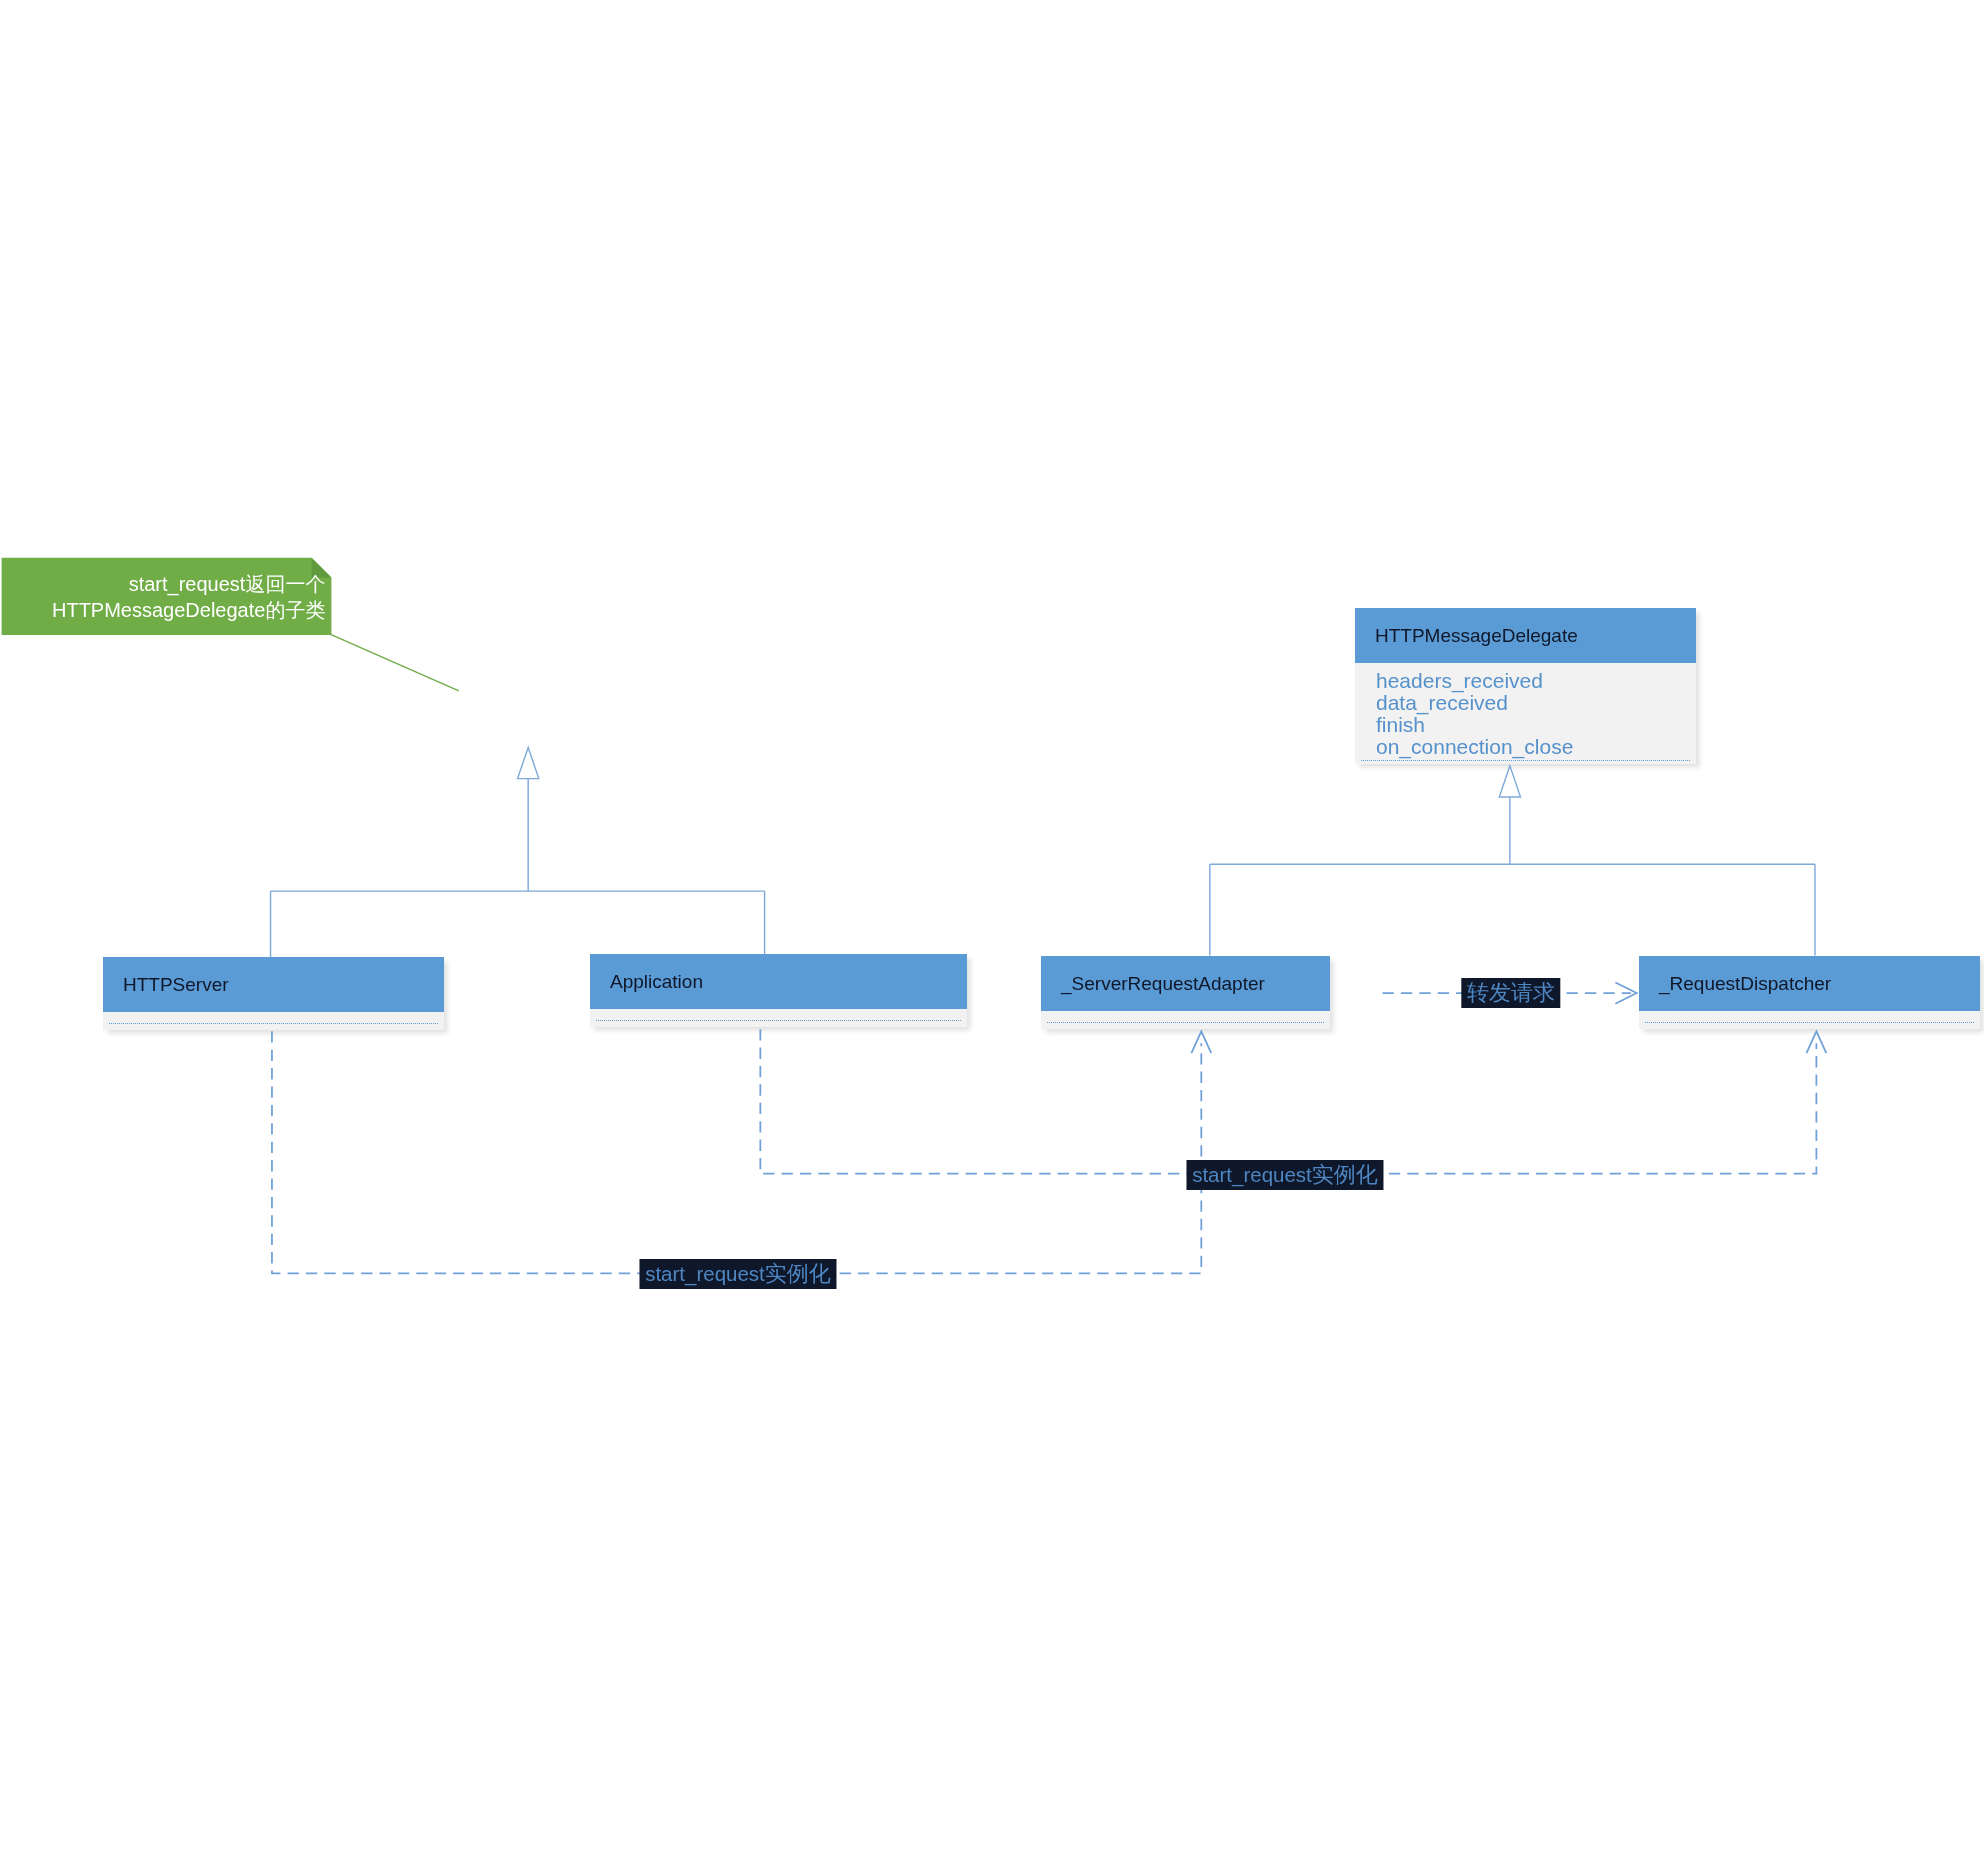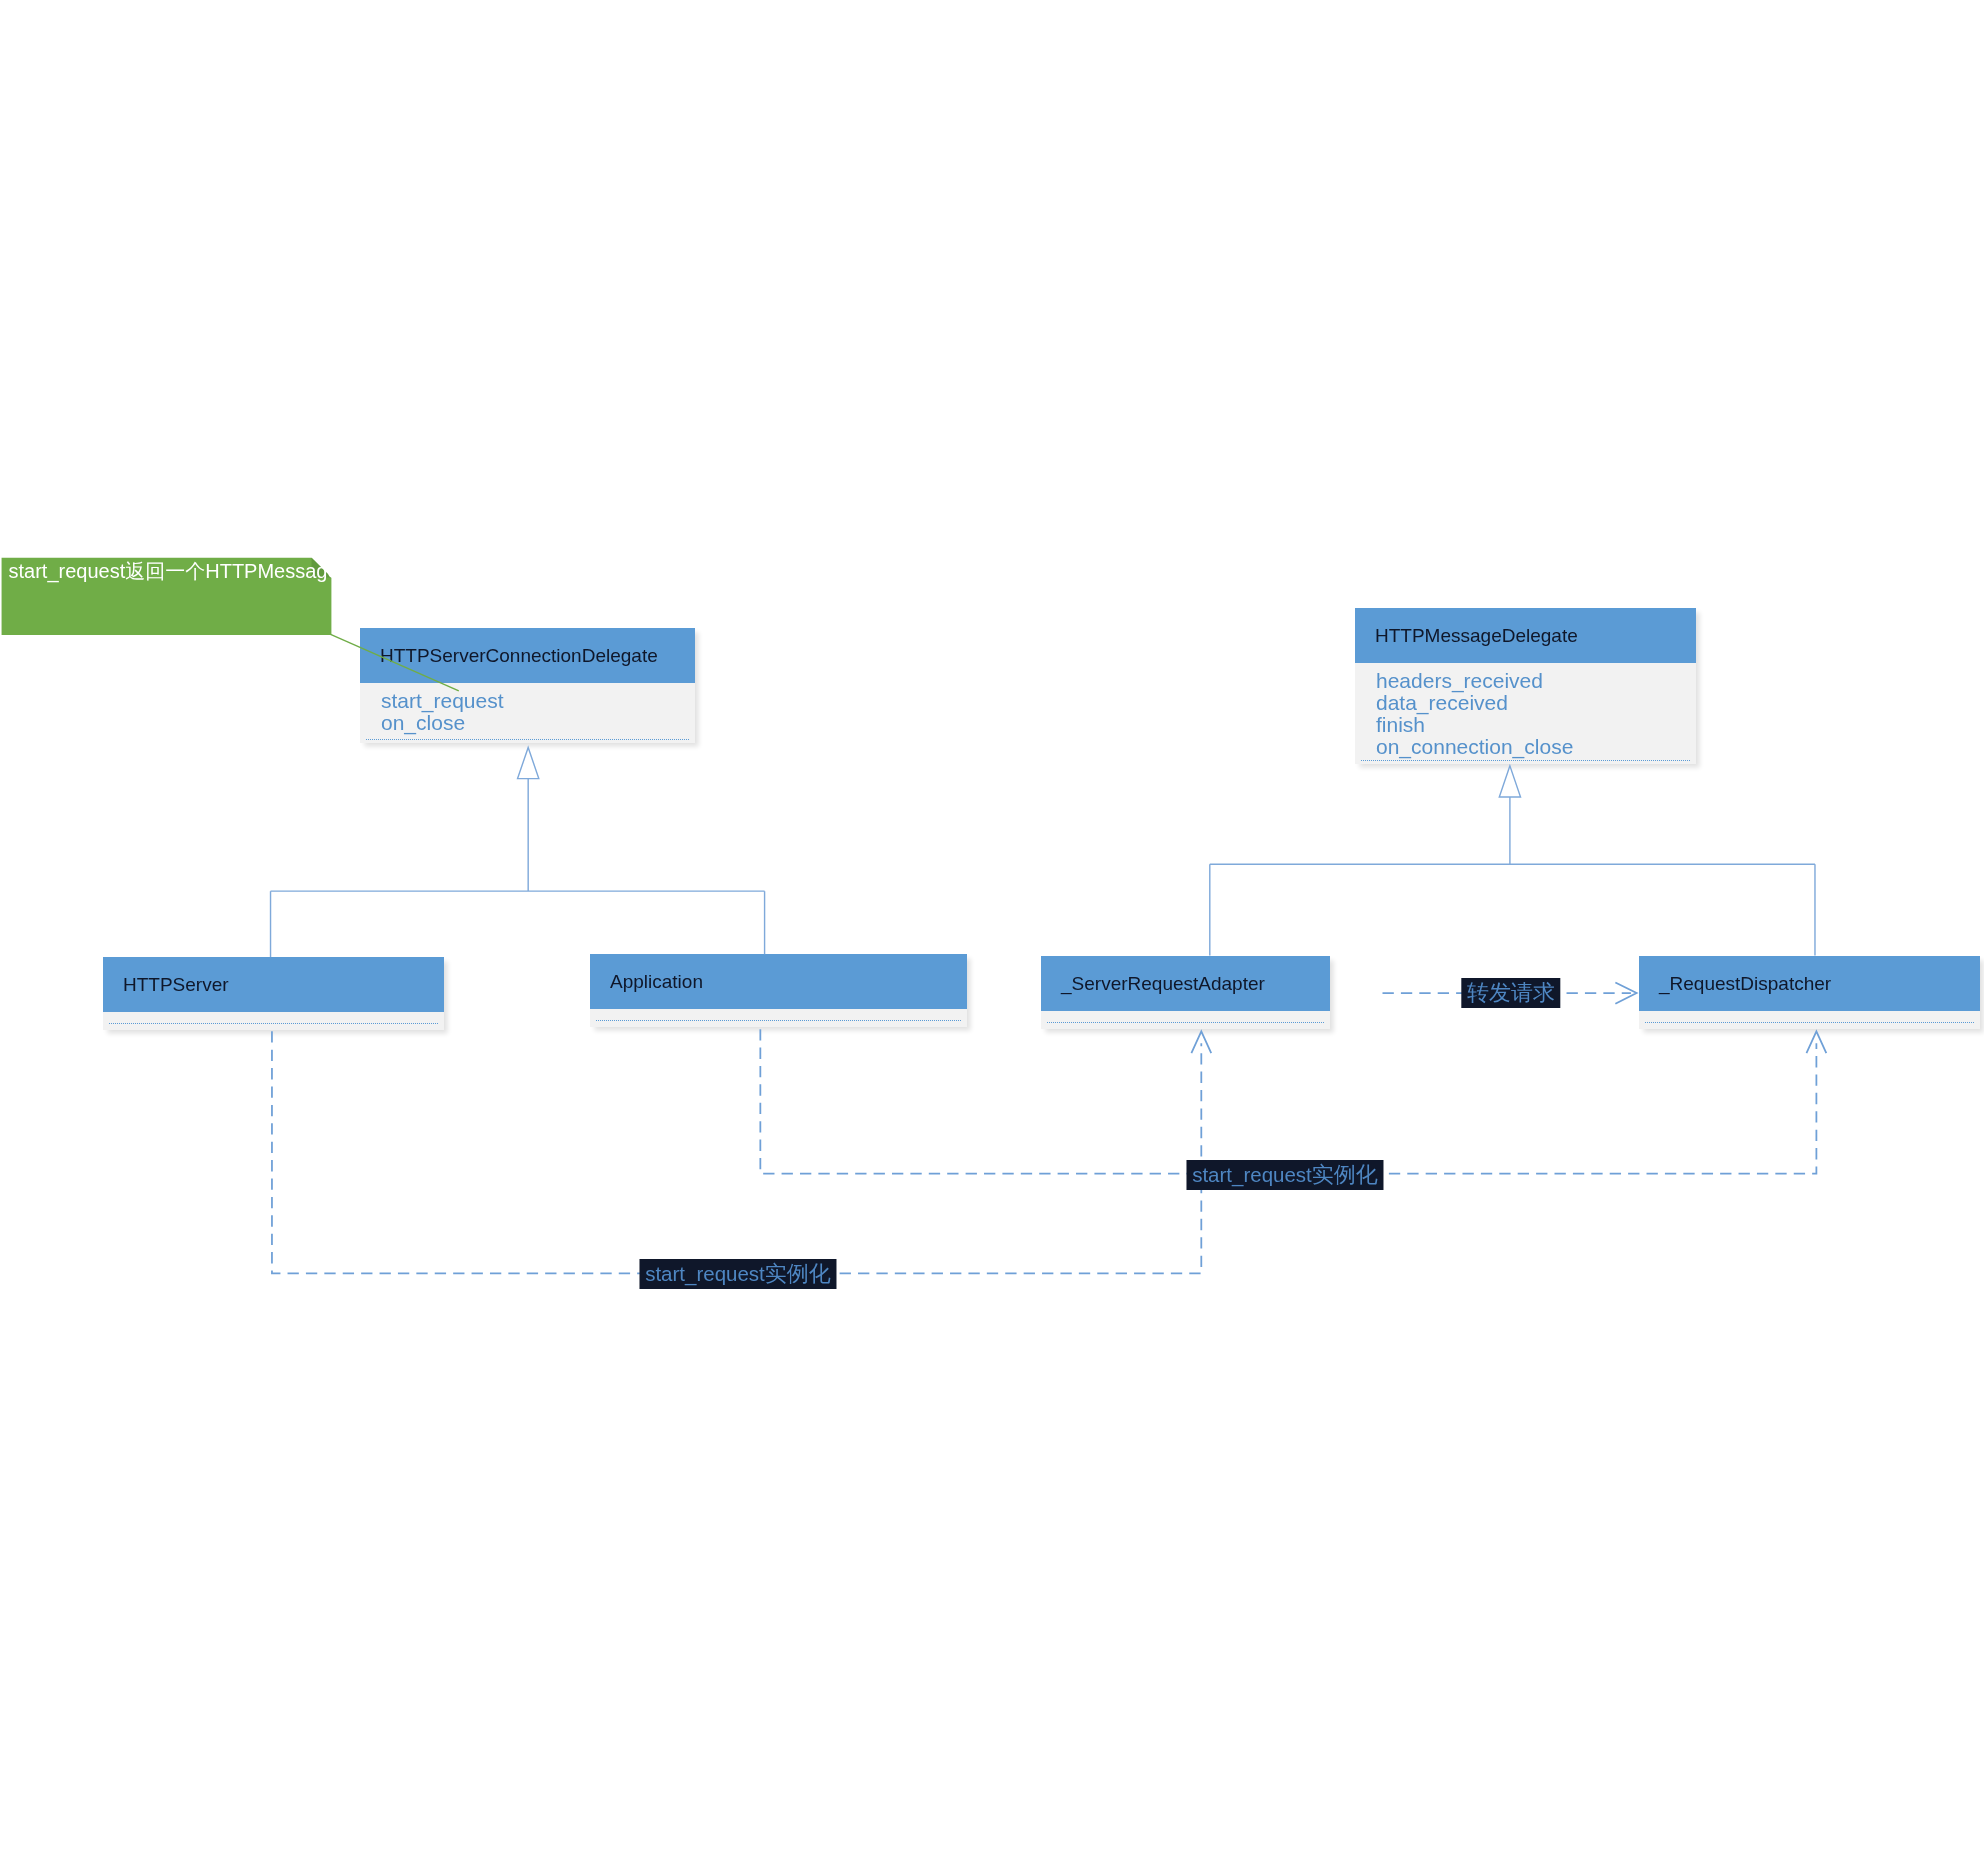--- a/index.html
+++ b/index.html
@@ -24,41 +24,31 @@
   .chevron{stroke:var(--dashed_blue,#6fa0d7);stroke-width:2.5;fill:none;}
   .green-line{stroke:var(--callout_green,#70ad47);stroke-width:2;fill:none;}
   
   .edge-label{
     position:absolute;z-index:6;transform:translate(-50%,-50%);background:#0f172a;
     padding:0 5.7px;white-space:nowrap;color:var(--label_text,#4e86c2);font-size:20.5px;
   }
   .edge-label .cjk{font-family:"Liberation Serif","DejaVu Serif",serif;font-size:22px;}
   
   .callout-text{
-    position:absolute;left:0;top:558px;width:330px;height:77px;z-index:6;
-    display:flex;flex-direction:row;justify-content:space-between;text-align:right;
+    position:absolute;left:11px;top:558px;width:330px;height:77px;z-index:6;
+    display:flex;flex-direction:column;justify-content:center;text-align:right;
     box-sizing:border-box;padding:0 15.6px 0 8.5px;color:#ffffff;font-size:20px;line-height:26px;
     white-space:nowrap;
   }
 </style>
 </head>
 <body>
 
 <div class="canvas">
 
-  <div class="uml-box" style="left:360px;top:628px;width:335px;">
-    <div class="uml-hd">
-      <span>HTTPServerConnectionDelegate</span>
-    </div>
-    <div class="uml-bd" style="height:60px;padding-top:7px;">
-      <div class="uml-method">start_request</div>
-      <div class="uml-method">on_close</div>
-      <div class="uml-sep"></div>
-    </div>
-  </div>
 
   <div class="uml-box" style="left:1355px;top:608px;width:341px;">
     <div class="uml-hd">
       <span>HTTPMessageDelegate</span>
     </div>
     <div class="uml-bd" style="height:101px;padding-top:7px;">
       <div class="uml-method">headers_received</div>
       <div class="uml-method">data_received</div>
       <div class="uml-method">finish</div>
       <div class="uml-method">on_connection_close</div>

